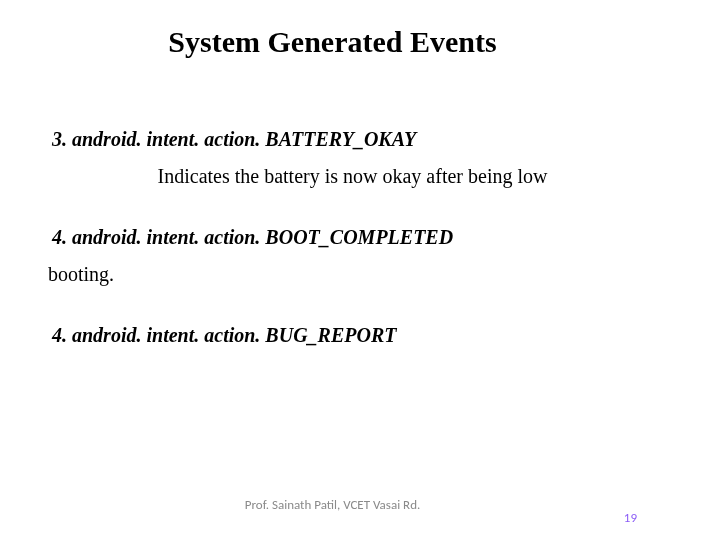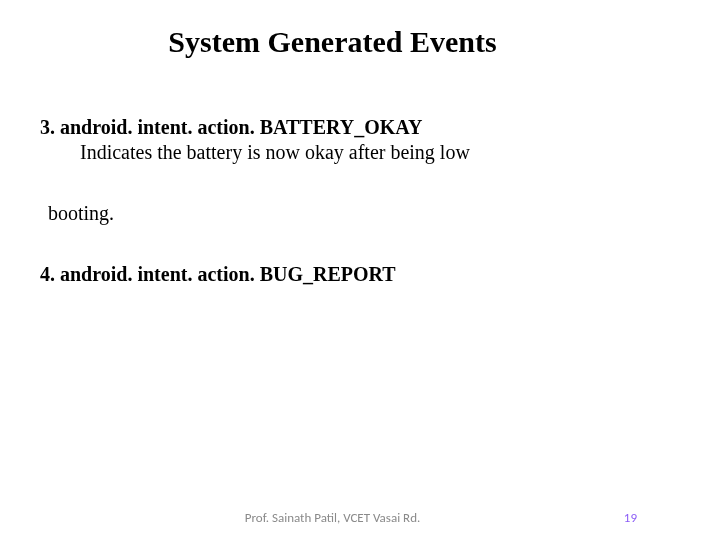--- a/index.html
+++ b/index.html
@@ -31,37 +31,39 @@
   .body {
     position: absolute;
     top: 115px;
     left: 40px;
     right: 40px;
     font-size: 20px;
     line-height: 1.25;
   }
   .item-head {
     font-weight: bold;
-    margin: 0;
+    margin: 12px;
+    font-style: italic;
   }
   .item-sub {
     margin: 0 0 0 40px;
+    text-align: center;
   }
   .item-wrap {
     margin: 8px;
   }
   .block {
     margin-bottom: 36px;
   }
   .block:last-child {
     margin-bottom: 0;
   }
   .footer {
     position: absolute;
-    bottom: 15px;
+    bottom: 28px;
     left: 0;
     width: 100%;
     text-align: center;
     font-family: Calibri, Arial, sans-serif;
     font-size: 13px;
     color: #8a8a8a;
   }
   .page-num {
     position: absolute;
     bottom: 15px;
@@ -78,20 +80,21 @@
   <div class="title">System Generated Events</div>
 
   <div class="body">
 
     <div class="block">
       <div class="item-head">3. android. intent. action. BATTERY_OKAY</div>
       <div class="item-sub">Indicates the battery is now okay after being low</div>
     </div>
 
     <div class="block">
+      <div class="item-head">4. android. intent. action. BOOT_COMPLETED</div>
       <div class="item-wrap">booting.</div>
     </div>
 
     <div class="block">
       <div class="item-head">4. android. intent. action. BUG_REPORT</div>
     </div>
 
   </div>
 
   <div class="footer">Prof. Sainath Patil, VCET Vasai Rd.</div>

